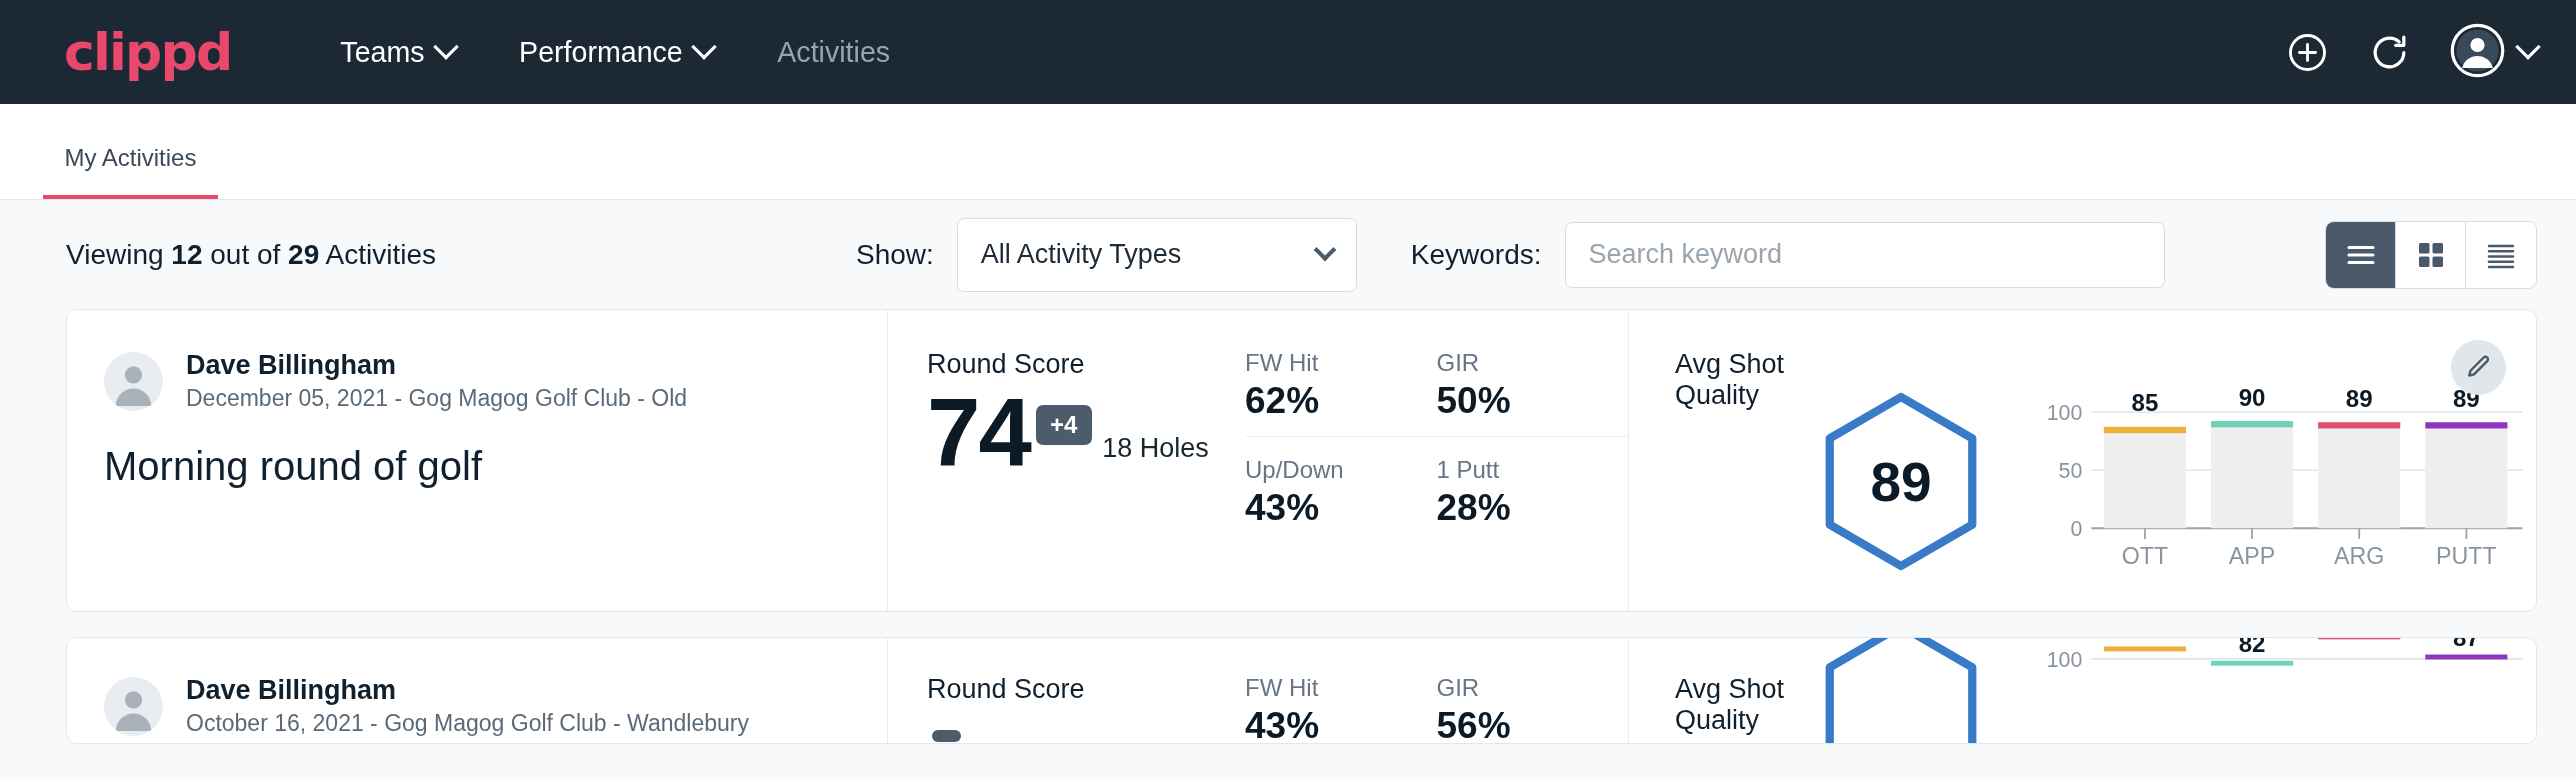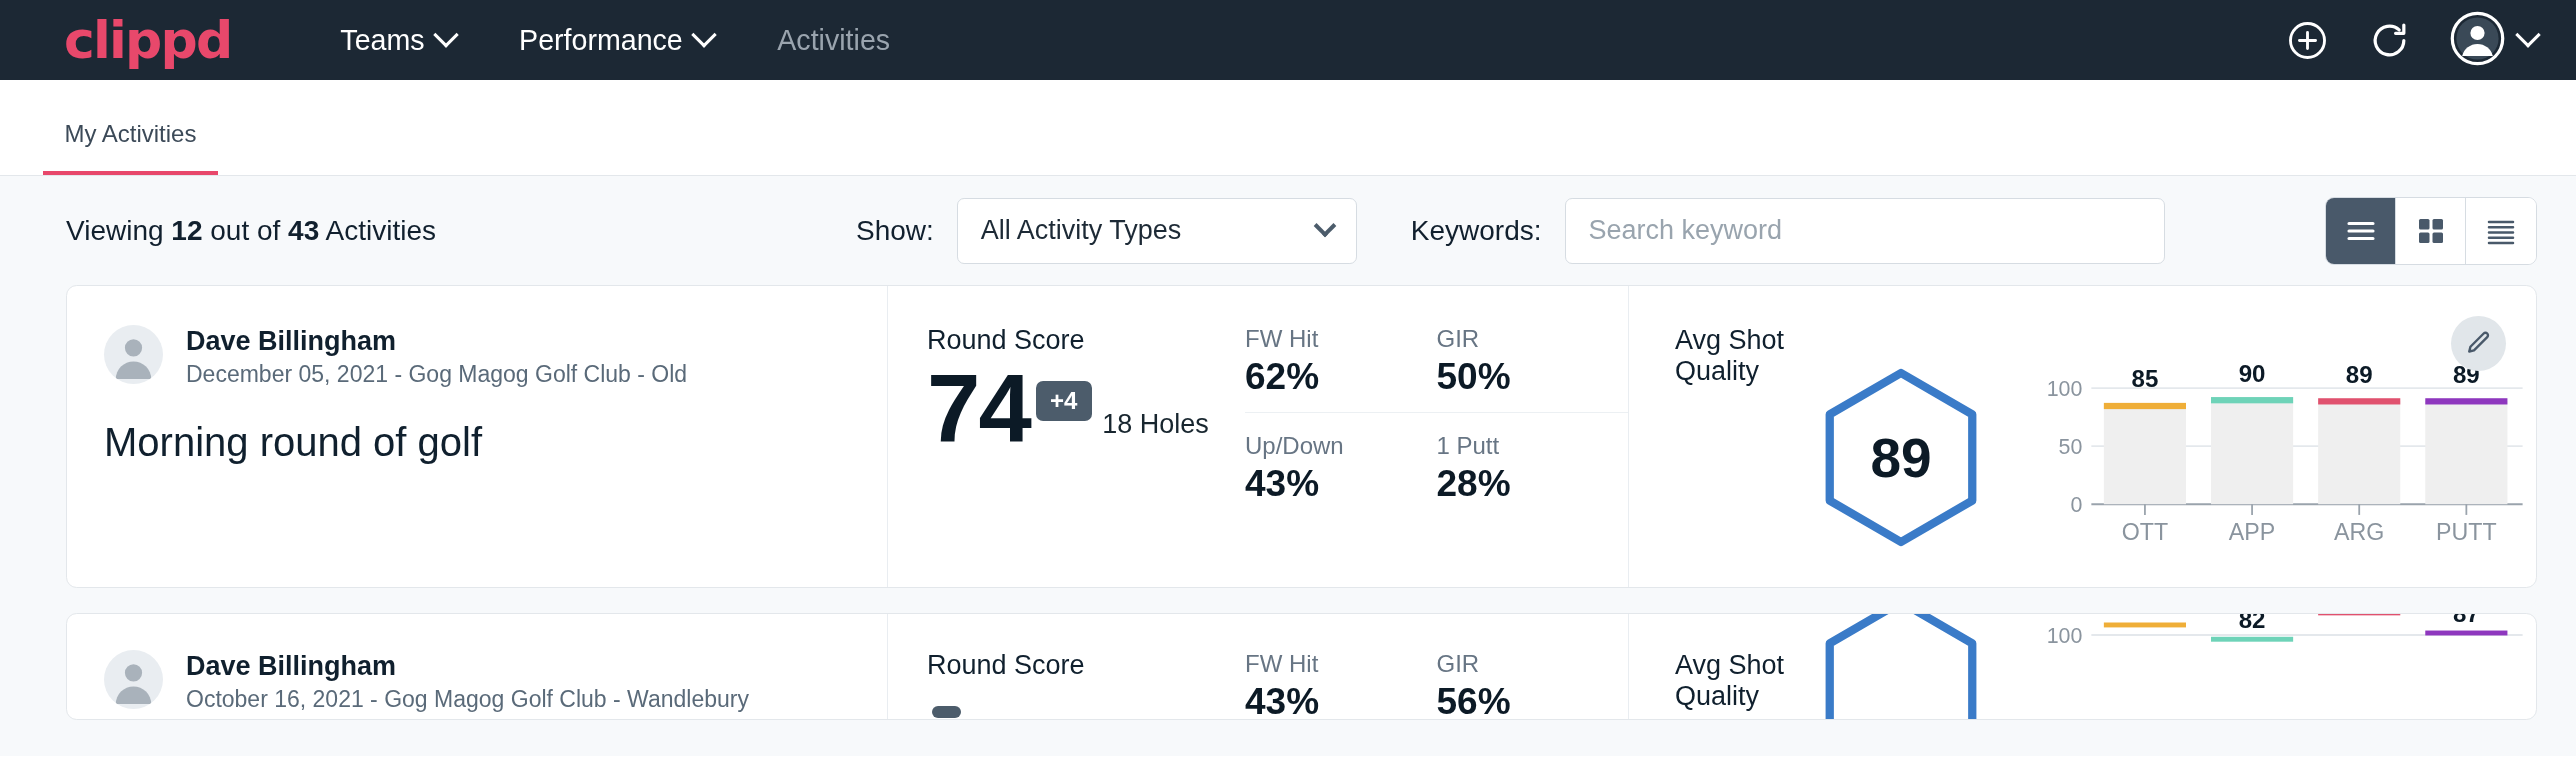--- a/index.html
+++ b/index.html
@@ -5,21 +5,21 @@
   * { box-sizing: border-box; margin: 0; padding: 0; }
   html, body {
     width: 2576px; height: 780px;
     background: #ffffff;
     font-family: "Liberation Sans", sans-serif;
     overflow: hidden;
   }
 
   
   .topnav {
-    height: 80px;
+    height: 104px;
     background: #1C2834;
     display: flex;
     align-items: center;
     padding: 0 39px 0 64px;
     position: relative;
   }
   .logo {
     font-size: 52px;
     font-weight: 700;
     color: #E8486B;
@@ -75,21 +75,21 @@
     background: #F7F9FB;
     display: flex;
     align-items: center;
     padding: 0 39px 0 66px;
   }
   .viewing { font-size: 28px; color: #11202E; white-space: nowrap; }
   .viewing b { font-weight: 700; }
   .filtergroup { display: flex; align-items: center; margin-left: 420px; gap: 23px; }
   .flabel { font-size: 28px; color: #11202E; white-space: nowrap; }
   .select {
-    width: 400px; height: 66px;
+    width: 400px; height: 74px;
     background: #ffffff;
     border: 1.8px solid #D6DCE2;
     border-radius: 7.1px;
     display: flex; align-items: center;
     padding: 0 23px;
     font-size: 27px; color: #1D2A36;
     cursor: pointer;
     position: relative;
   }
   .select .sel-chev {
@@ -141,21 +141,21 @@
     margin-bottom: 25px;
   }
   .card.partial { height: 107px; overflow: hidden; }
 
   .col-info {
     width: 821px;
     padding: 39px 0 0 37px;
     border-right: 1.8px solid #E9EDF1;
     flex: none;
   }
-  .person { display: flex; gap: 23px; }
+  .person { display: flex; align-items: center; gap: 23px; }
   .pavatar {
     width: 59px; height: 59px; border-radius: 50%;
     background: #E9EDF1;
     display: flex; align-items: flex-end; justify-content: center;
     overflow: hidden;
     flex: none;
   }
   .pname { font-size: 27px; font-weight: 700; color: #10202E; line-height: 1.25; }
   .pmeta { font-size: 23px; color: #5A6A79; line-height: 1.35; }
   .cardtitle { font-size: 40px; color: #10202E; margin-top: 30px; font-weight: 400; }
@@ -267,21 +267,21 @@
 </div>
 
 <div class="tabbar">
   <div class="tab active">
     <span>My Activities</span>
   </div>
 </div>
 
 <div class="filterbar">
   <div class="viewing">
-    <span>Viewing </span><b>12</b><span> out of </span><b>43</b><span> Activities</span>
+    <span>Viewing </span><b>12</b><span> out of </span><b>29</b><span> Activities</span>
   </div>
 
   <div class="filtergroup">
     <div class="flabel">Show:</div>
     <div class="select">
       <span>All Activity Types</span>
       <span class="sel-chev"></span>
     </div>
   </div>
 

